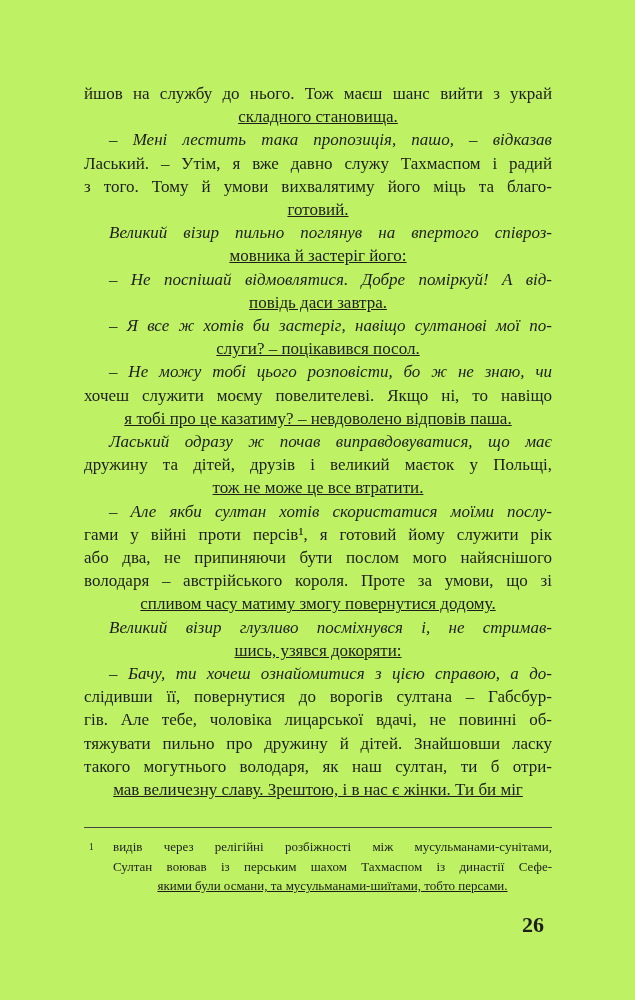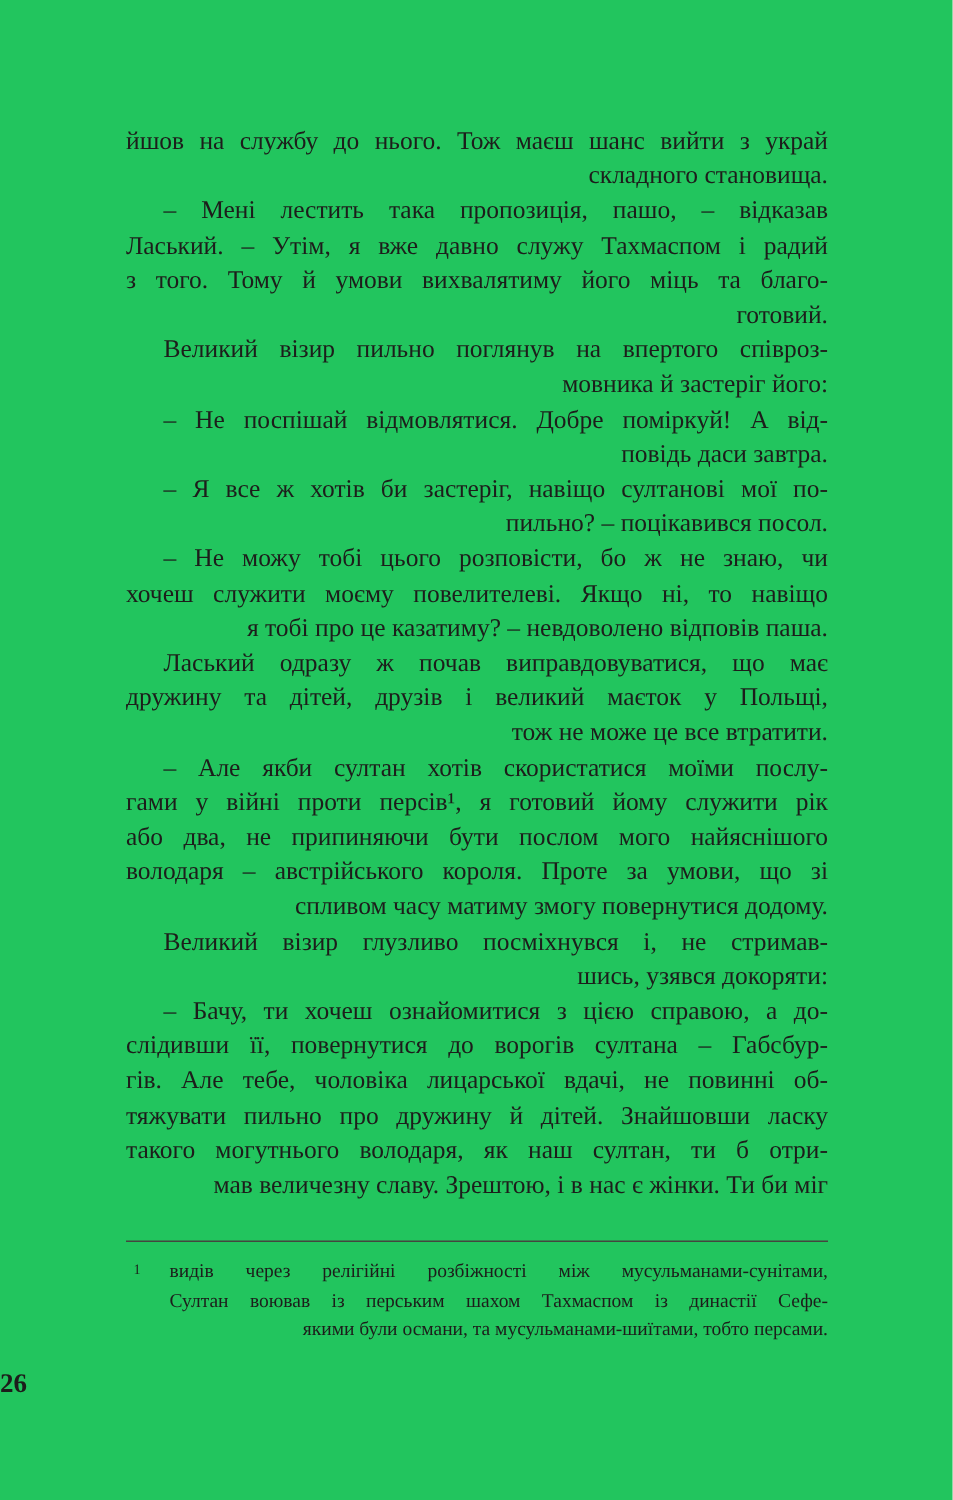--- a/index.html
+++ b/index.html
@@ -5,46 +5,48 @@
   html, body {
     margin: 0;
     padding: 0;
     background: #e8e8e4;
   }
   .book-page {
     position: relative;
     width: 635px;
     height: 1000px;
     margin: 0 auto;
-    background: #22c55e;
+    background: #bef264;
     color: #1d1d1b;
     font-family: "Liberation Serif", serif;
     overflow: hidden;
   }
   .text-block {
     position: absolute;
     left: 84px;
     top: 82px;
     width: 468px;
     font-size: 17px;
     line-height: 23.2px;
   }
   .para { margin: 0; padding: 0; }
   .line {
     display: block;
     text-align: justify;
     text-align-last: justify;
     white-space: normal;
   }
   .line.last {
-    text-align: right;
+    text-align: center;
     text-align-last: auto;
+    text-decoration: underline;
   }
   .line.indent {
     text-indent: 25px;
+    font-style: italic;
   }
   .footnote-sep {
     position: absolute;
     left: 84px;
     top: 827px;
     width: 468px;
     height: 1px;
     background: #45453f;
   }
   .footnote {
@@ -60,23 +62,23 @@
     left: 5px;
     top: 1px;
     font-size: 9.5px;
   }
   .fn-text { padding-left: 29px; }
   .page-number {
     position: absolute;
     left: 0;
     top: 912px;
     width: 544px;
-    text-align: left;
+    text-align: right;
     font-weight: bold;
-    font-size: 18px;
+    font-size: 22px;
   }
 </style>
 </head>
 <body>
 
 <div class="book-page">
   <div class="text-block">
       <p class="para">
         <span class="line">йшов на службу до нього. Тож маєш шанс вийти з украй</span>
         <span class="line last">складного становища.</span>
@@ -90,21 +92,21 @@
       <p class="para">
         <span class="line indent">Великий візир пильно поглянув на впертого співроз-</span>
         <span class="line last">мовника й застеріг його:</span>
       </p>
       <p class="para">
         <span class="line indent">– Не поспішай відмовлятися. Добре поміркуй! А від-</span>
         <span class="line last">повідь даси завтра.</span>
       </p>
       <p class="para">
         <span class="line indent">– Я все ж хотів би застеріг, навіщо султанові мої по-</span>
-        <span class="line last">пильно? – поцікавився посол.</span>
+        <span class="line last">слуги? – поцікавився посол.</span>
       </p>
       <p class="para">
         <span class="line indent">– Не можу тобі цього розповісти, бо ж не знаю, чи</span>
         <span class="line">хочеш служити моєму повелителеві. Якщо ні, то навіщо</span>
         <span class="line last">я тобі про це казатиму? – невдоволено відповів паша.</span>
       </p>
       <p class="para">
         <span class="line indent">Ласький одразу ж почав виправдовуватися, що має</span>
         <span class="line">дружину та дітей, друзів і великий маєток у Польщі,</span>
         <span class="line last">тож не може це все втратити.</span>

